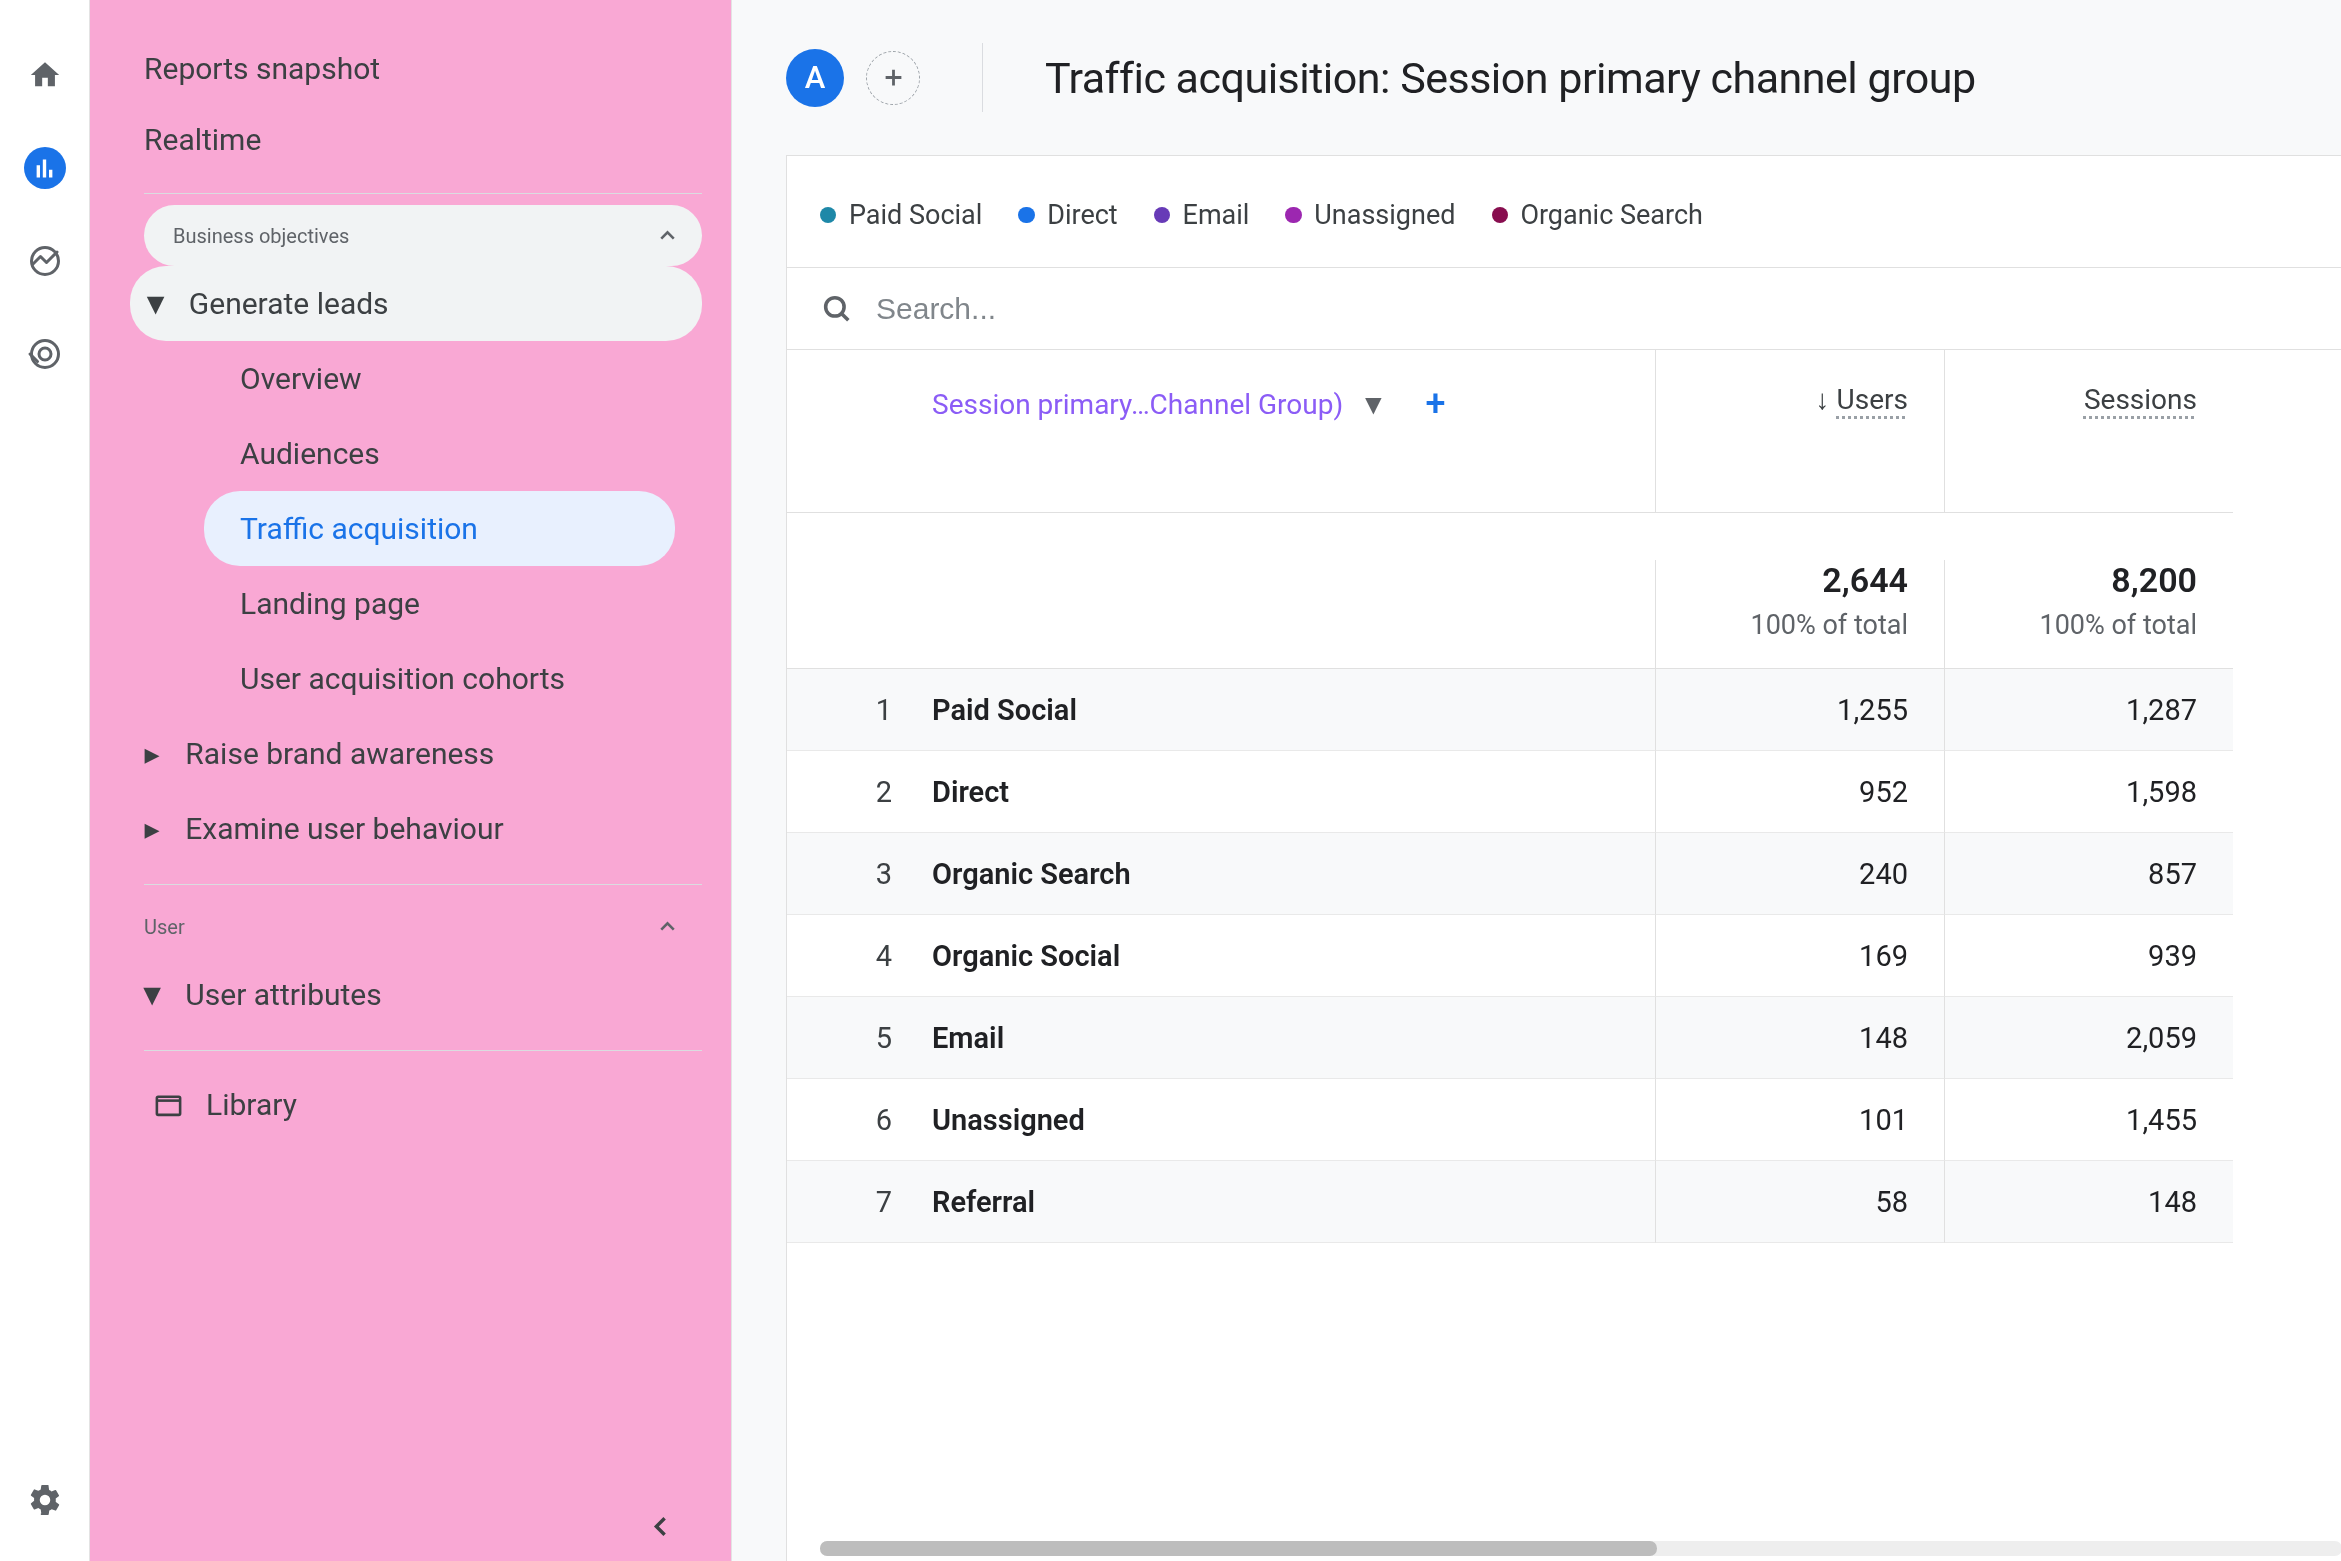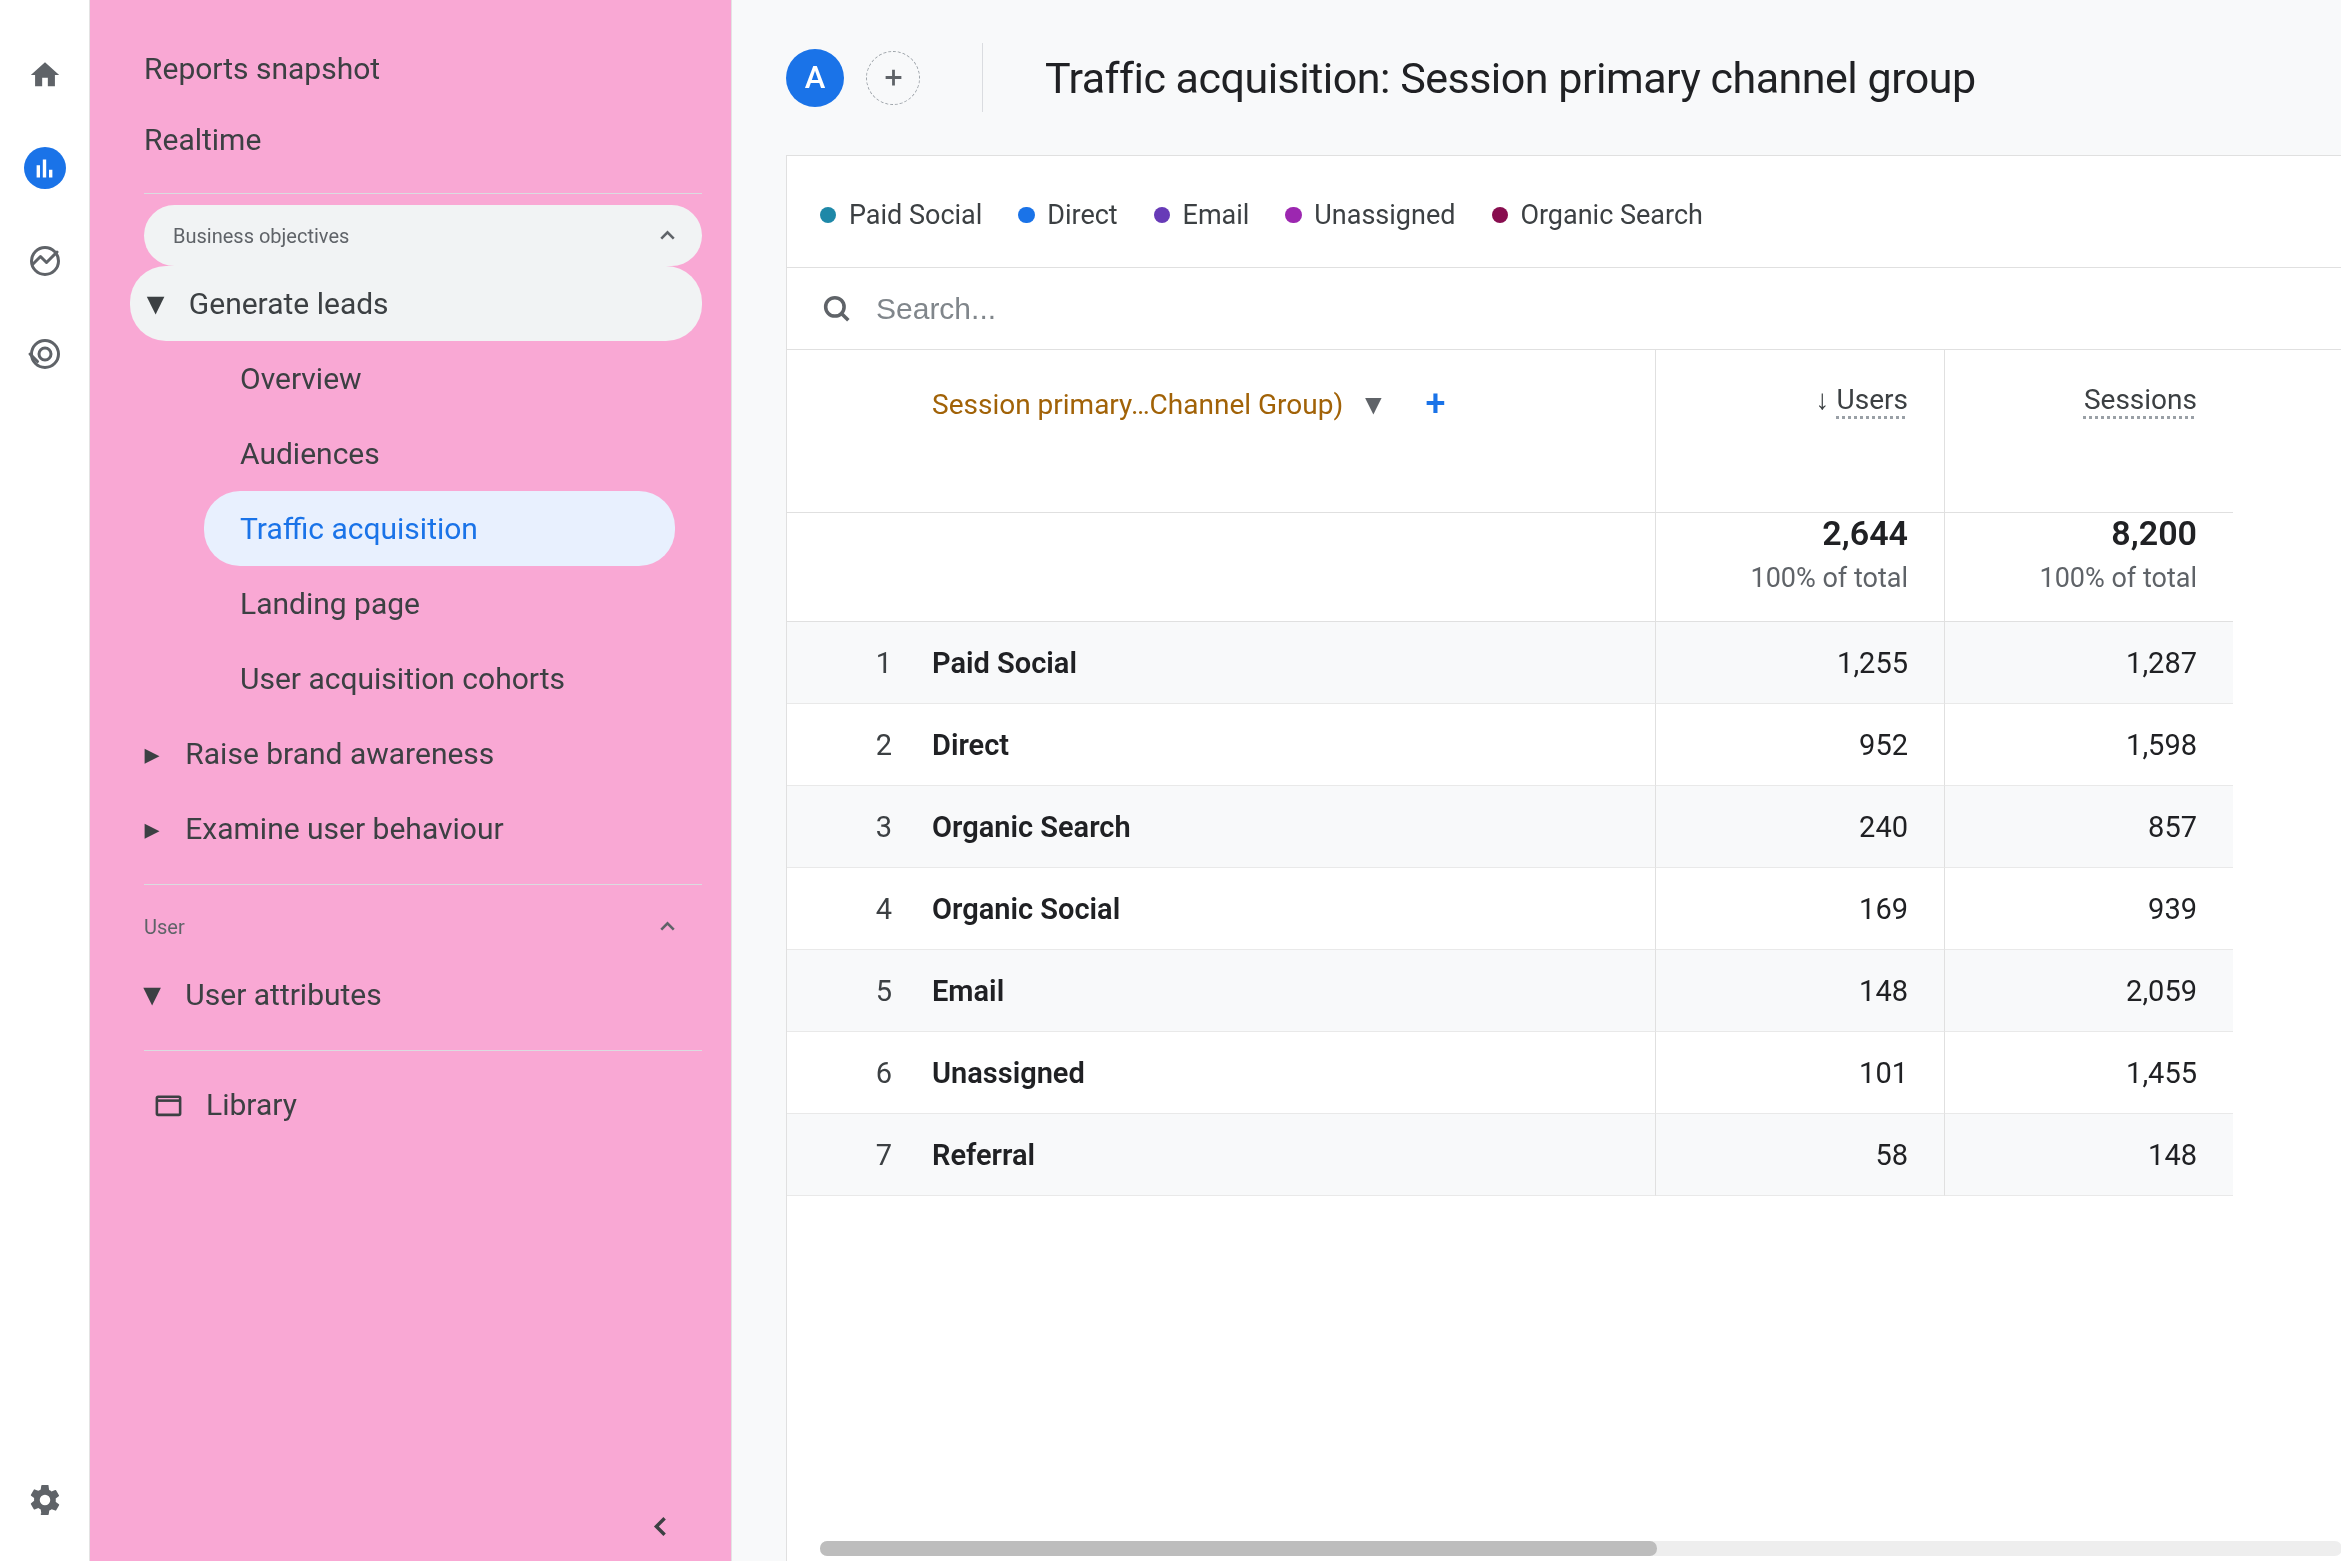--- a/index.html
+++ b/index.html
@@ -59,30 +59,30 @@
 
   .search-row { display:flex; align-items:center; gap:22px; padding: 23.5px 33px; color:#5f6368; border-bottom:0.9px solid #e0e0e0; }
   .search-row input { border:none; outline:none; font-size:30px; color:#3c4043; flex:1; background:transparent; }
   .search-row input::placeholder { color:#80868b; }
 
   
   .tbl { display:grid; grid-template-columns: 145px 723px 289px 289px; }
   .thead { display:contents; }
   .th { padding: 33px 22px 87px 0; border-bottom:0.9px solid #e0e0e0; font-size:28px; color:#3c4043; }
   .th-dim { display:flex; align-items:center; gap:16.3px; justify-content:flex-start; padding-left: 0;}
-  .th-dim .dim-label { color:#a16207; }
+  .th-dim .dim-label { color:#8b5cf6; }
   .th-dim .chev { color:#5f6368; }
   .th-dim .plus { color:#1a73e8; font-size:36px; font-weight:500; margin-left: 22px; }
   .th-metric { text-align:right; border-left:0.9px solid #e0e0e0; padding-right: 36px; position:relative; }
   .metric-name { text-decoration: underline dotted #9aa0a6; text-underline-offset: 7.2px; }
   .sort-arrow { margin-right: 7.2px; }
   .th.first-col { border-left:0.9px solid #e0e0e0; }
 
   .totals-row { display:contents; }
-  .totals-cell { border-bottom:0.9px solid #e0e0e0; padding: 0 36px 27px 0; text-align:right; font-size:27px; color:#5f6368; border-left:0.9px solid #e0e0e0;}
+  .totals-cell { border-bottom:0.9px solid #e0e0e0; padding: 0 36px 27px 0; text-align:right; font-size:27px; color:#5f6368; border-left:0.9px solid #e0e0e0;margin-top:47px;}
   .totals-cell .big { font-size:34px; font-weight:600; color:#202124; display:block; margin-bottom:9px; }
   .totals-spacer { border-bottom:0.9px solid #e0e0e0; }
   .totals-cell.firstm { }
 
   .row { display:contents; }
   .cell { padding: 23.5px 36px 23.5px 0; font-size:29px; border-bottom:0.9px solid #e9e9e9; }
   .cell.idx { text-align:right; color:#3c4043; padding-right: 40px; }
   .cell.name { font-weight:600; color:#202124; padding-left: 0;}
   .cell.num { text-align:right; color:#202124; border-left:0.9px solid #e0e0e0;}
   .row.alt .cell { background:#f8f9fa; }

